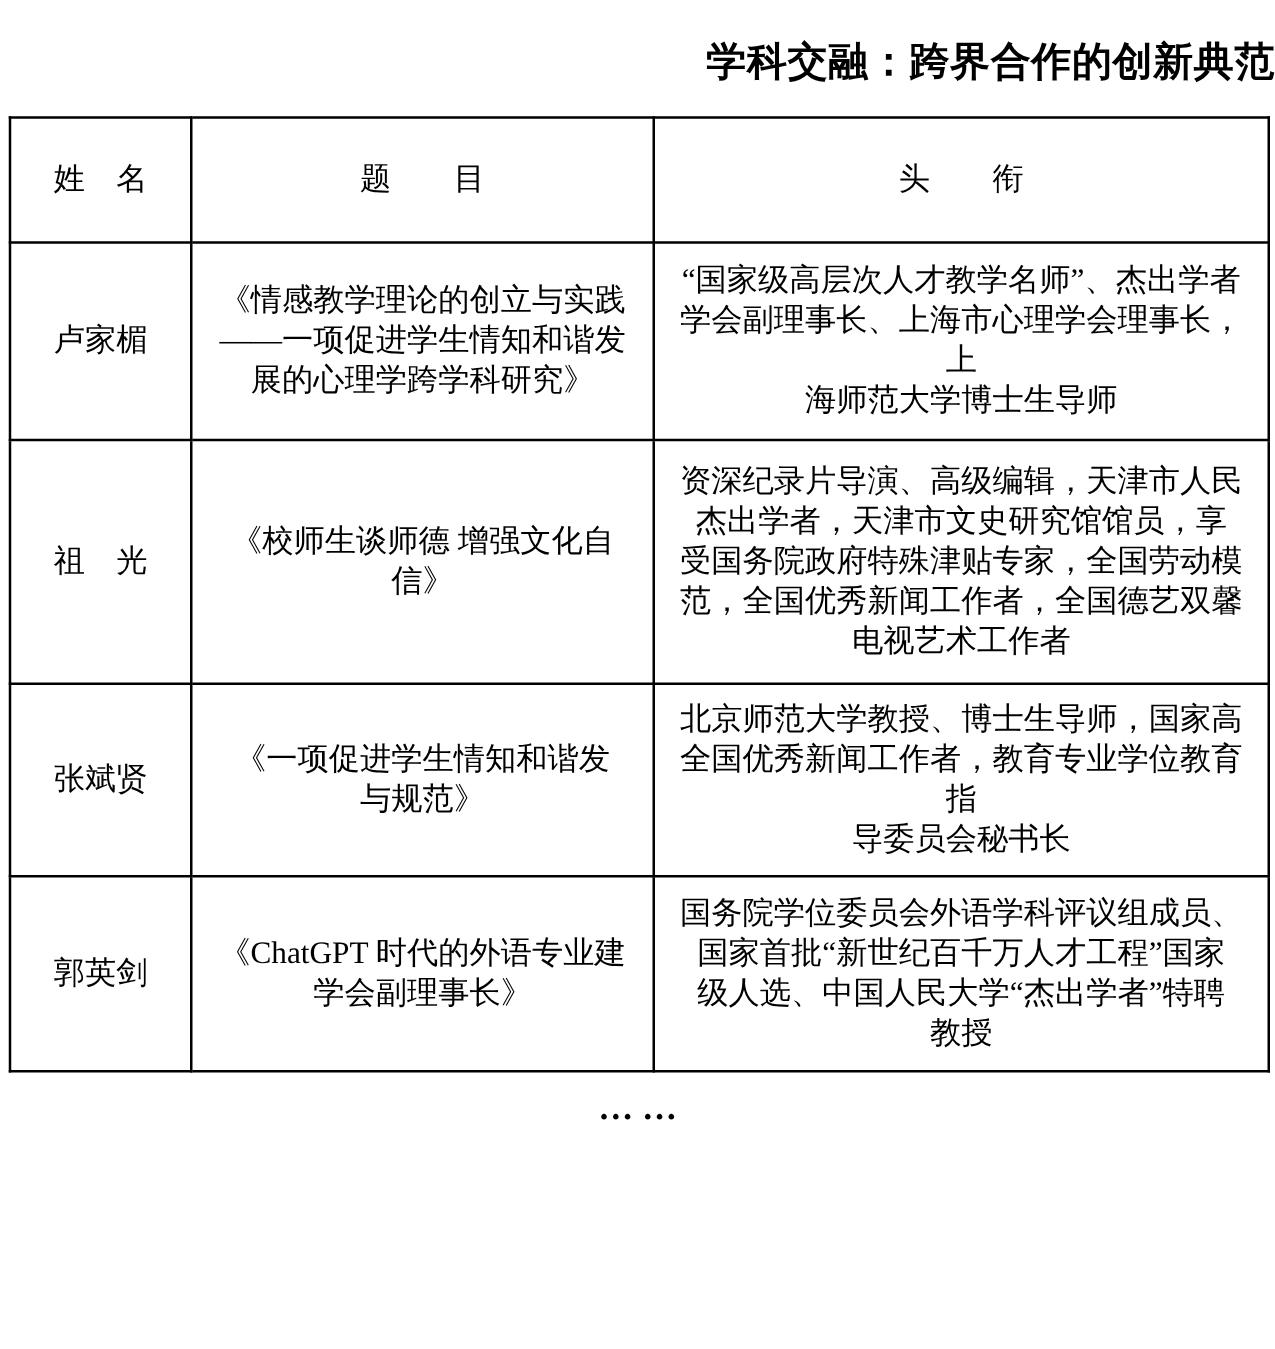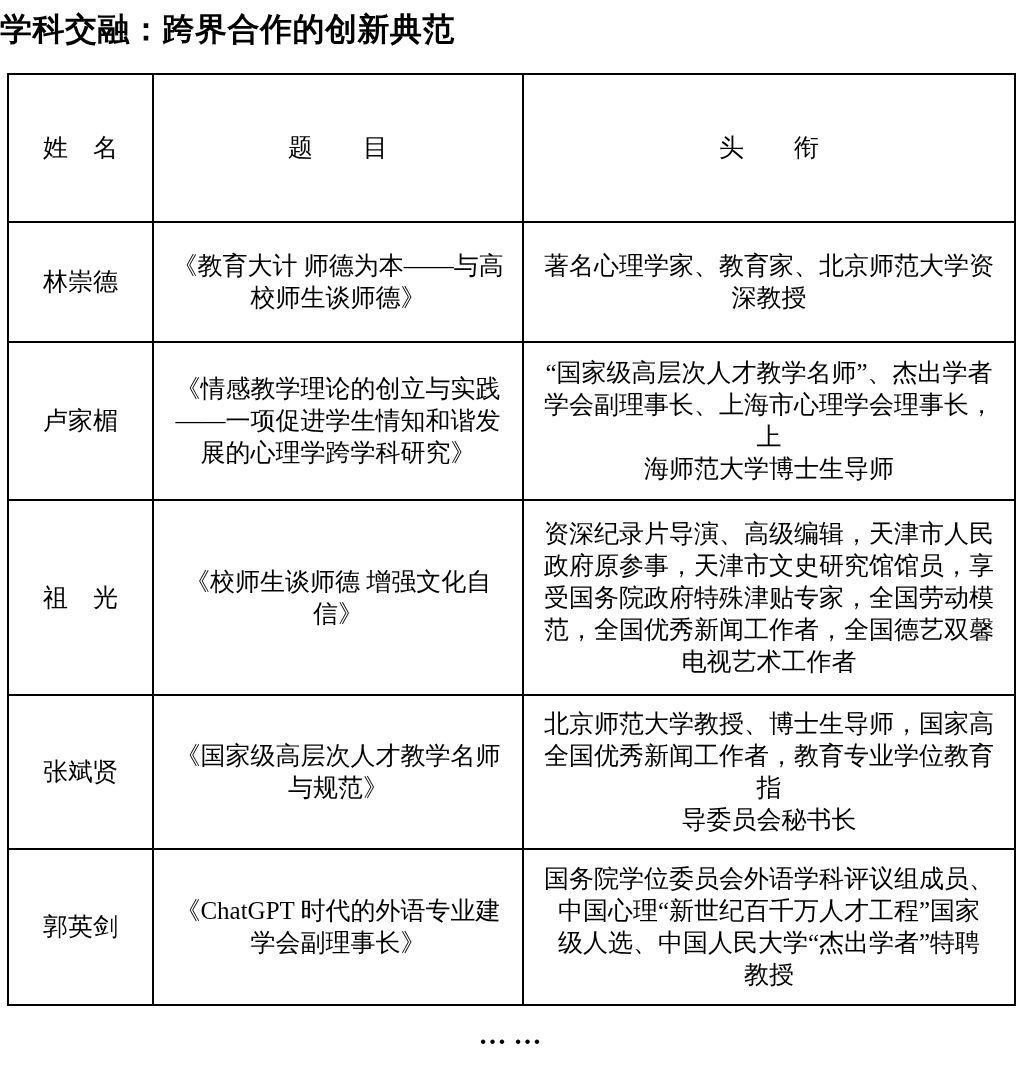--- a/index.html
+++ b/index.html
@@ -14,24 +14,24 @@
     font-family: "Liberation Serif", "DejaVu Serif", serif;
     color: #000000;
   }
   .page {
     width: 1020px;
     height: 1079px;
     position: relative;
   }
   .doc-title {
     margin: 0;
-    padding-top: 9px;
+    padding-top: 29px;
     height: 40px;
     line-height: 40px;
-    text-align: left;
+    text-align: right;
     font-size: 32px;
     font-weight: bold;
     letter-spacing: 0.5px;
   }
   table.speakers {
     border-collapse: collapse;
     table-layout: fixed;
     margin: 24px 0 0 7px;
     width: 1007px;
   }
@@ -44,21 +44,21 @@
     vertical-align: middle;
     text-align: center;
     font-weight: normal;
     font-size: 25px;
     line-height: 32px;
     padding: 2px 8px;
     box-sizing: border-box;
     white-space: pre-line;
     overflow: hidden;
   }
-  tr.header-row { height: 148px; }
+  tr.header-row { height: 100px; }
   tr.r1 { height: 120px; }
   tr.r2 { height: 158px; }
   tr.r3 { height: 195px; }
   tr.r4 { height: 154px; }
   tr.r5 { height: 156px; }
   .footer-ellipsis {
     margin-top: 14px;
     text-align: center;
     font-size: 28px;
     line-height: 30px;
@@ -77,60 +77,53 @@
       <col class="c-name">
       <col class="c-topic">
       <col class="c-title">
     </colgroup>
     <tbody>
       <tr class="header-row">
         <th>姓　名</th>
         <th>题　　目</th>
         <th>头　　衔</th>
       </tr>
-      <tr class="r1">
-        <td>林崇德</td>
-        <td>《教育大计 师德为本——与高
-校师生谈师德》</td>
-        <td>著名心理学家、教育家、北京师范大学资
-深教授</td>
-      </tr>
       <tr class="r2">
         <td>卢家楣</td>
         <td>《情感教学理论的创立与实践
 ——一项促进学生情知和谐发
 展的心理学跨学科研究》</td>
         <td>“国家级高层次人才教学名师”、杰出学者
 学会副理事长、上海市心理学会理事长，上
 海师范大学博士生导师</td>
       </tr>
       <tr class="r3">
         <td>祖　光</td>
         <td>《校师生谈师德 增强文化自
 信》</td>
         <td>资深纪录片导演、高级编辑，天津市人民
-政府原参事，天津市文史研究馆馆员，享
+杰出学者，天津市文史研究馆馆员，享
 受国务院政府特殊津贴专家，全国劳动模
 范，全国优秀新闻工作者，全国德艺双馨
 电视艺术工作者</td>
       </tr>
       <tr class="r4">
         <td>张斌贤</td>
-        <td>《国家级高层次人才教学名师
+        <td>《一项促进学生情知和谐发
 与规范》</td>
         <td>北京师范大学教授、博士生导师，国家高
 全国优秀新闻工作者，教育专业学位教育指
 导委员会秘书长</td>
       </tr>
       <tr class="r5">
         <td>郭英剑</td>
         <td>《ChatGPT 时代的外语专业建
 学会副理事长》</td>
         <td>国务院学位委员会外语学科评议组成员、
-中国心理“新世纪百千万人才工程”国家
+国家首批“新世纪百千万人才工程”国家
 级人选、中国人民大学“杰出学者”特聘
 教授</td>
       </tr>
     </tbody>
   </table>
 
   <div class="footer-ellipsis">… …</div>
 
 </div>
 

